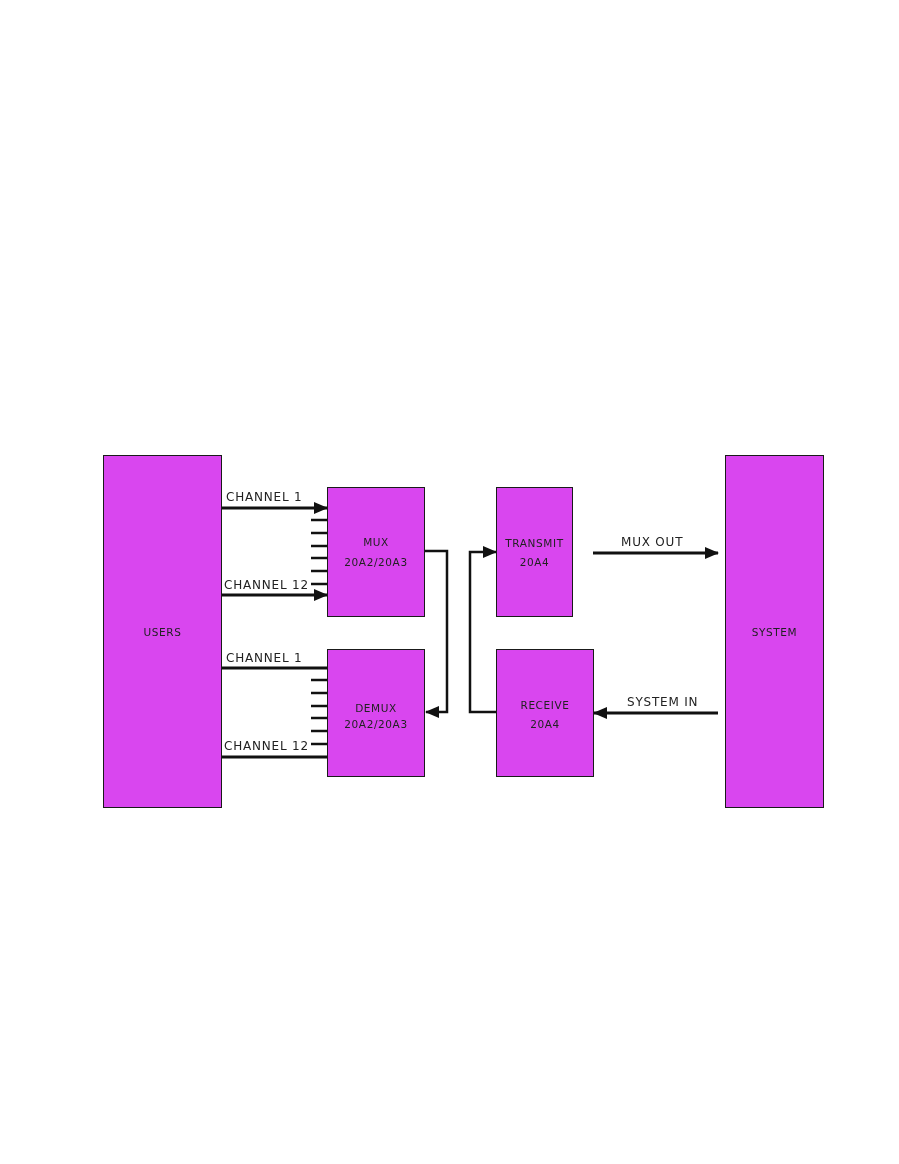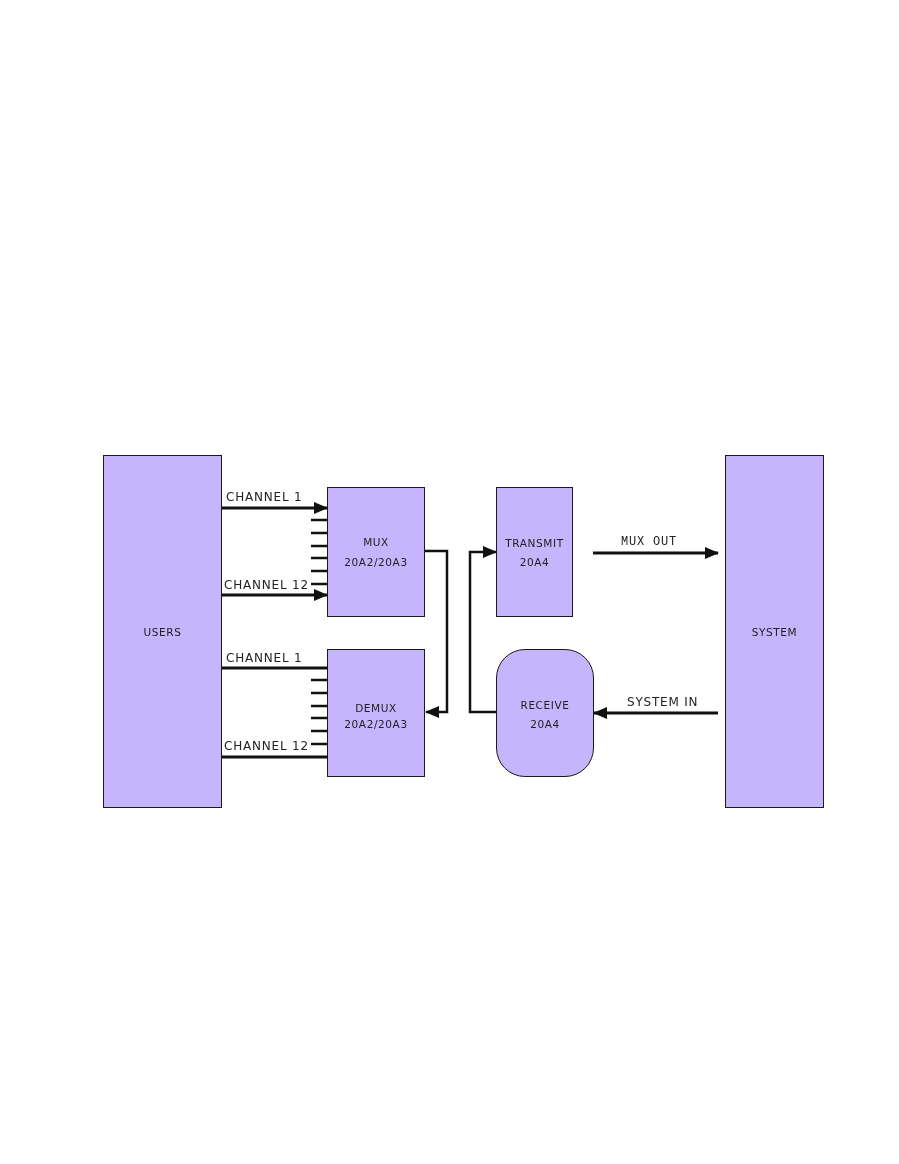--- a/index.html
+++ b/index.html
@@ -1,18 +1,18 @@
 <!DOCTYPE html>
 <html><head>
 <meta charset="utf-8">
 <style>
   html, body { margin: 0; padding: 0; background: #ffffff; }
   body { width: 899px; height: 1164px; position: relative; overflow: hidden; }
   #diagram { position: absolute; left: 0; top: 0; width: 899px; height: 1164px; }
-  .box { position: absolute; border: 1.4px solid #1a1a1a; box-sizing: border-box; background: #c4b5fd; }
+  .box { position: absolute; border: 1.4px solid #1a1a1a; box-sizing: border-box; background: #d946ef; }
   .box-label { position: absolute; left: 0; right: 0; text-align: center;
     font-family: "DejaVu Sans", sans-serif; font-size: 10.5px; letter-spacing: 0.6px; color: #222; line-height: 16px; }
   .wire-label { position: absolute; font-family: "DejaVu Sans", sans-serif; font-size: 12px;
     letter-spacing: 0.8px; color: #222; white-space: nowrap; }
   svg { position: absolute; left: 0; top: 0; }
 </style>
 </head>
 <body>
 
 <div id="diagram">
@@ -86,28 +86,28 @@
   <div class="box" style="left:327px; top:649px; width:98px; height:128px;">
     <div class="box-label" style="top:50px;">DEMUX</div>
     <div class="box-label" style="top:66px;">20A2/20A3</div>
   </div>
 
   <div class="box" style="left:496px; top:487px; width:77px; height:130px;">
     <div class="box-label" style="top:47px;">TRANSMIT</div>
     <div class="box-label" style="top:66px;">20A4</div>
   </div>
 
-  <div class="box" style="left:496px; top:649px; width:98px; height:128px;border-radius:29px;">
+  <div class="box" style="left:496px; top:649px; width:98px; height:128px;">
     <div class="box-label" style="top:47px;">RECEIVE</div>
     <div class="box-label" style="top:66px;">20A4</div>
   </div>
 
   <div class="box" style="left:718px; top:455px; width:99px; height:353px;margin-left:7px;">
     <div class="box-label" style="top:168px;">SYSTEM</div>
   </div>
 
   <div class="wire-label" style="left:226px; top:490px;">CHANNEL 1</div>
   <div class="wire-label" style="left:224px; top:578px;">CHANNEL 12</div>
   <div class="wire-label" style="left:226px; top:651px;">CHANNEL 1</div>
   <div class="wire-label" style="left:224px; top:739px;">CHANNEL 12</div>
-  <div class="wire-label" style="left:621px; top:535px;font-family:Liberation Mono, monospace;">MUX OUT</div>
+  <div class="wire-label" style="left:621px; top:535px;">MUX OUT</div>
   <div class="wire-label" style="left:627px; top:695px;">SYSTEM IN</div>
 </div>
 
 </body></html>

